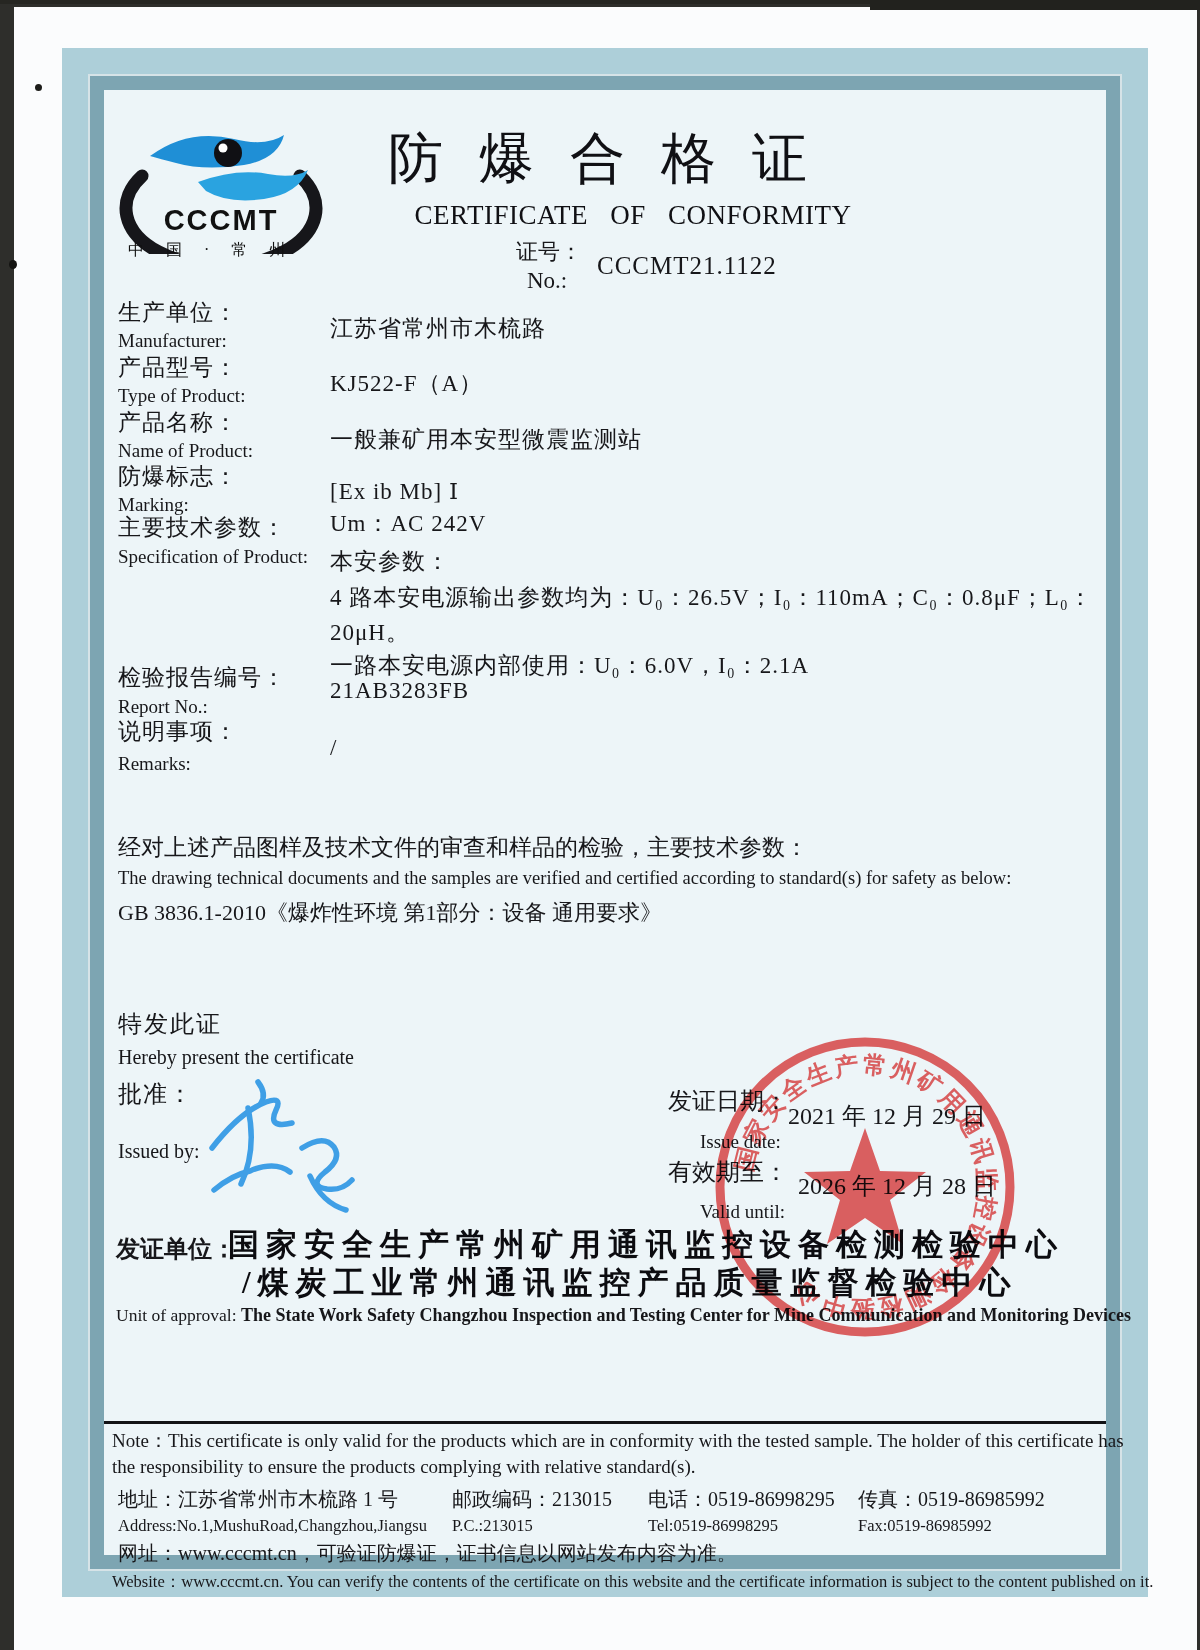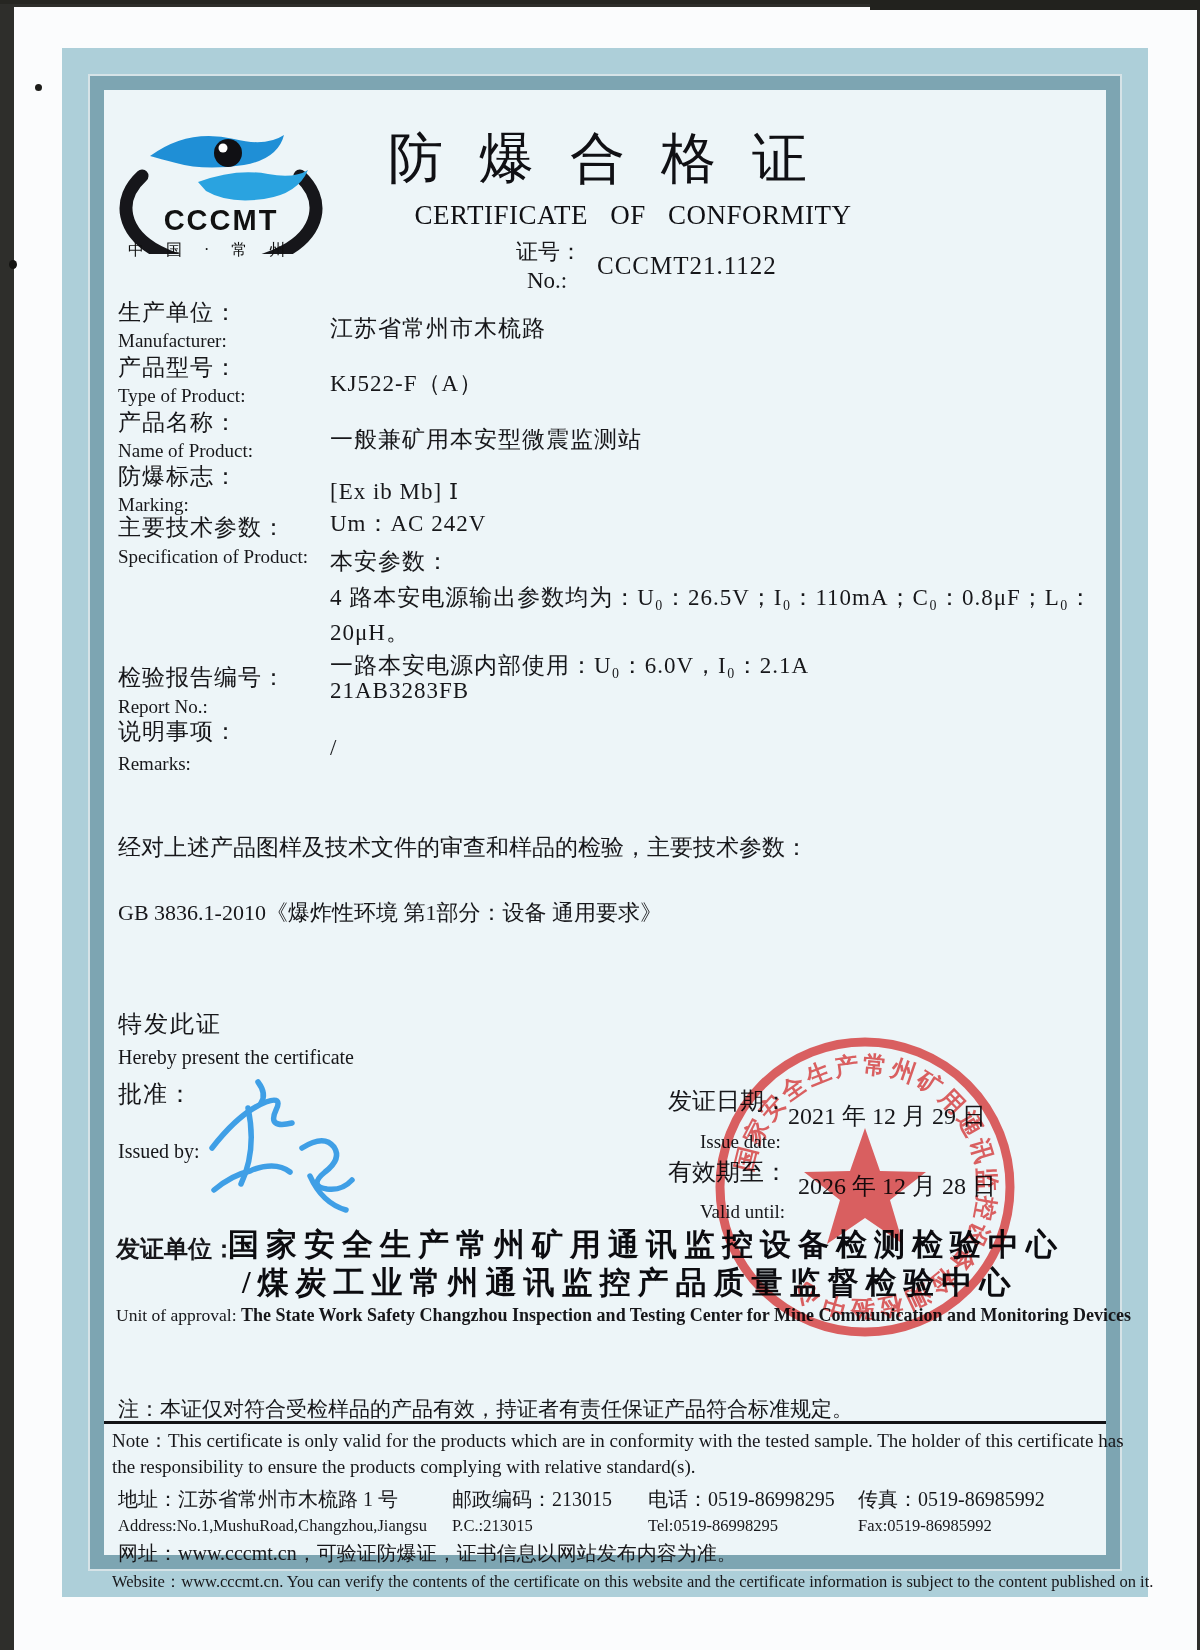--- a/index.html
+++ b/index.html
@@ -126,20 +126,21 @@
 
   <div class="abs lab-zh" style="top:662px">检验报告编号：</div>
   <div class="abs lab-en" style="top:696px">Report No.:</div>
   <div class="abs val" style="top:678px">21AB3283FB</div>
 
   <div class="abs lab-zh" style="top:716px">说明事项：</div>
   <div class="abs lab-en" style="top:753px">Remarks:</div>
   <div class="abs val" style="top:735px">/</div>
 
   <div class="abs std-zh">经对上述产品图样及技术文件的审查和样品的检验，主要技术参数：</div>
+  <div class="abs std-en">The drawing technical documents and the samples are verified and certified according to standard(s) for safety as below:</div>
   <div class="abs std-1">GB 3836.1-2010《爆炸性环境 第1部分：设备 通用要求》</div>
 
   <div class="abs present-zh">特发此证</div>
   <div class="abs present-en">Hereby present the certificate</div>
   <div class="abs approve-zh">批准：</div>
   <div class="abs approve-en">Issued by:</div>
 
   <div class="abs signature">
     <svg width="180" height="155" viewBox="0 0 180 155">
       <g fill="none" stroke="#3f9fe6" stroke-width="5.5" stroke-linecap="round" stroke-linejoin="round">
@@ -175,21 +176,20 @@
   </div>
 
   <div class="abs unit-label">发证单位：</div>
   <div class="abs unit-zh1">国家安全生产常州矿用通讯监控设备检测检验中心</div>
   <div class="abs unit-zh2">/煤炭工业常州通讯监控产品质量监督检验中心</div>
   <div class="abs unit-en1">
     <span>Unit of approval:</span>
     <span class="bold">The State Work Safety Changzhou Inspection and Testing Center for Mine Communication and Monitoring Devices</span>
   </div>
 
-  <div class="abs note-zh">注：本证仅对符合受检样品的产品有效，持证者有责任保证产品符合标准规定。</div>
   <div class="note-rule"></div>
   <div class="abs note-en1">Note：This certificate is only valid for the products which are in conformity with the tested sample. The holder of this certificate has</div>
   <div class="abs note-en2">the responsibility to ensure the products complying with relative standard(s).</div>
 
   <div class="abs addr-zh">地址：江苏省常州市木梳路 1 号</div>
   <div class="abs post-zh">邮政编码：213015</div>
   <div class="abs tel-zh">电话：0519-86998295</div>
   <div class="abs fax-zh">传真：0519-86985992</div>
   <div class="abs addr-en">Address:No.1,MushuRoad,Changzhou,Jiangsu</div>
   <div class="abs pc-en">P.C.:213015</div>

